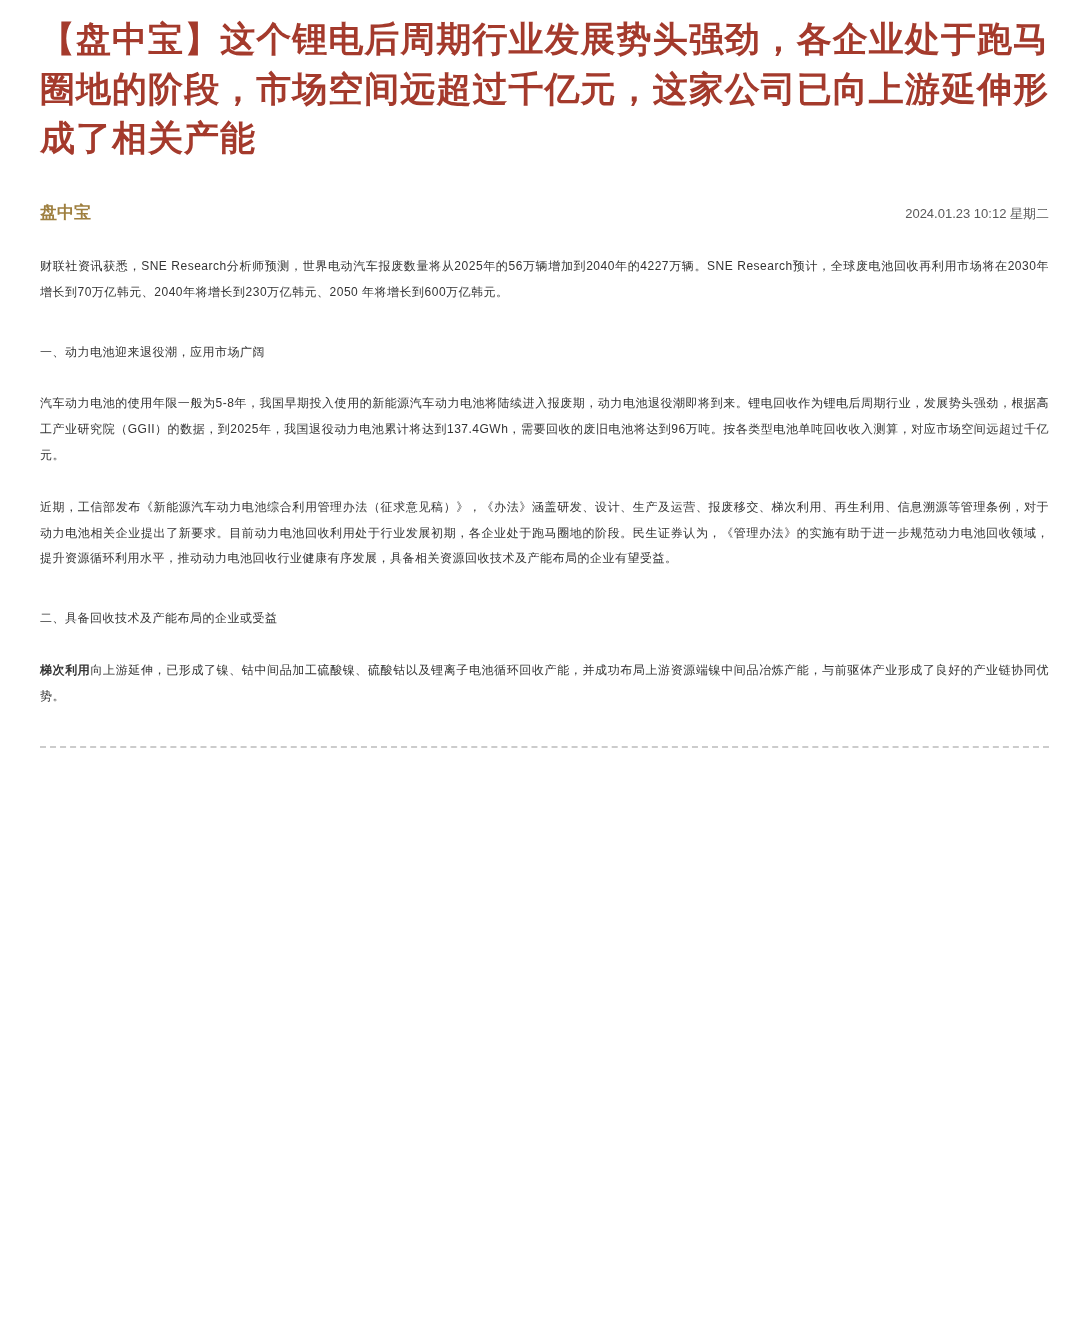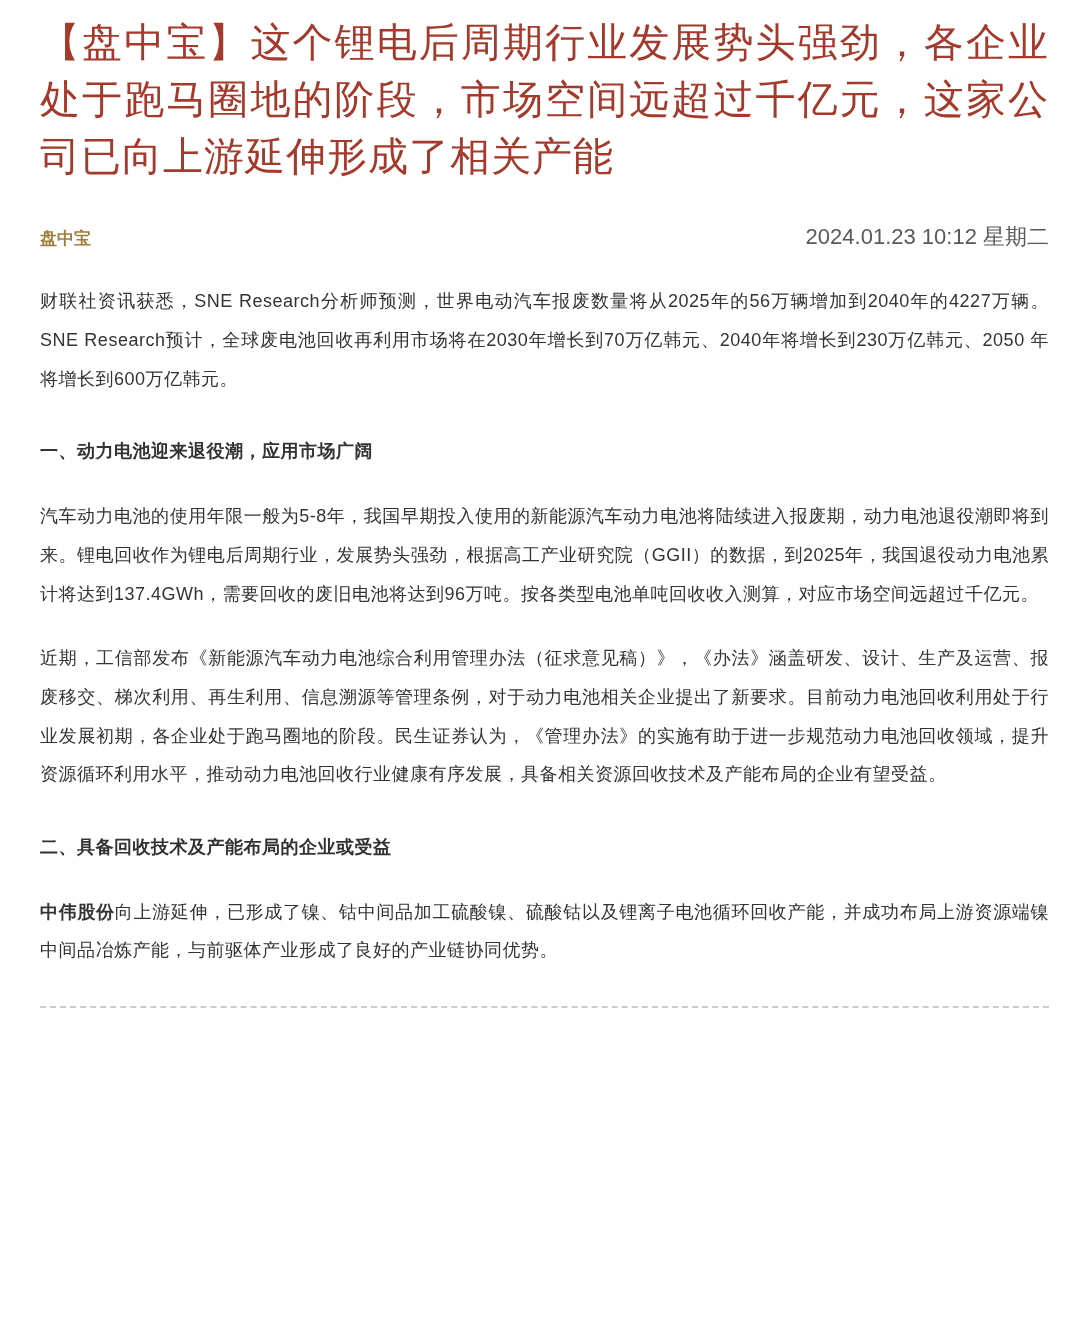--- a/index.html
+++ b/index.html
@@ -19,55 +19,55 @@
     min-height:1326px;
     margin:0 auto;
     font-family:"Liberation Sans","DejaVu Sans",sans-serif;
     color:var(--body-text);
   }
   .page{
     padding:14px 40px 30px 40px;
   }
   .article-title{
     color:var(--title-red);
-    font-size:40px;
-    font-weight:normal;
+    font-size:35px;
+    font-weight:bold;
     line-height:1.42;
     letter-spacing:1px;
     text-align:justify;
   }
   .byline{
     display:flex;
     justify-content:space-between;
     align-items:baseline;
     margin-top:38px;
   }
   .source{
     color:var(--source-gold);
     font-size:17px;
     font-weight:bold;
     cursor:pointer;
   }
   .datetime{
     color:var(--date-gray);
-    font-size:22px;
+    font-size:13px;
   }
   .article-body{
     margin-top:30px;
   }
   .para{
-    font-size:18px;
+    font-size:12px;
     line-height:2.15;
     text-align:justify;
     letter-spacing:0.5px;
     margin-bottom:26px;
     color:var(--body-text);
   }
   .para.heading{
-    font-weight:bold;
+    font-weight:normal;
     margin-top:34px;
     margin-bottom:26px;
   }
   .para strong{
     font-weight:bold;
   }
   .divider{
     border:none;
     border-top:2px dashed var(--divider);
     margin:36px 0 0 0;
@@ -85,18 +85,18 @@
     <span class="datetime">2024.01.23 10:12 星期二</span>
   </div>
 
   <div class="article-body">
 
   <p class="para">财联社资讯获悉，SNE Research分析师预测，世界电动汽车报废数量将从2025年的56万辆增加到2040年的4227万辆。SNE Research预计，全球废电池回收再利用市场将在2030年增长到70万亿韩元、2040年将增长到230万亿韩元、2050 年将增长到600万亿韩元。</p>
       <p class="para heading">一、动力电池迎来退役潮，应用市场广阔</p>
       <p class="para">汽车动力电池的使用年限一般为5-8年，我国早期投入使用的新能源汽车动力电池将陆续进入报废期，动力电池退役潮即将到来。锂电回收作为锂电后周期行业，发展势头强劲，根据高工产业研究院（GGII）的数据，到2025年，我国退役动力电池累计将达到137.4GWh，需要回收的废旧电池将达到96万吨。按各类型电池单吨回收收入测算，对应市场空间远超过千亿元。</p>
       <p class="para">近期，工信部发布《新能源汽车动力电池综合利用管理办法（征求意见稿）》，《办法》涵盖研发、设计、生产及运营、报废移交、梯次利用、再生利用、信息溯源等管理条例，对于动力电池相关企业提出了新要求。目前动力电池回收利用处于行业发展初期，各企业处于跑马圈地的阶段。民生证券认为，《管理办法》的实施有助于进一步规范动力电池回收领域，提升资源循环利用水平，推动动力电池回收行业健康有序发展，具备相关资源回收技术及产能布局的企业有望受益。</p>
       <p class="para heading">二、具备回收技术及产能布局的企业或受益</p>
-      <p class="para"><strong>中伟股份</strong>向上游延伸，已形成了镍、钴中间品加工硫酸镍、硫酸钴以及锂离子电池循环回收产能，并成功布局上游资源端镍中间品冶炼产能，与前驱体产业形成了良好的产业链协同优势。</p>
+      <p class="para"><strong>梯次利用</strong>向上游延伸，已形成了镍、钴中间品加工硫酸镍、硫酸钴以及锂离子电池循环回收产能，并成功布局上游资源端镍中间品冶炼产能，与前驱体产业形成了良好的产业链协同优势。</p>
     </div>
 
   <hr class="divider">
 
 </div>
 
 </body></html>

